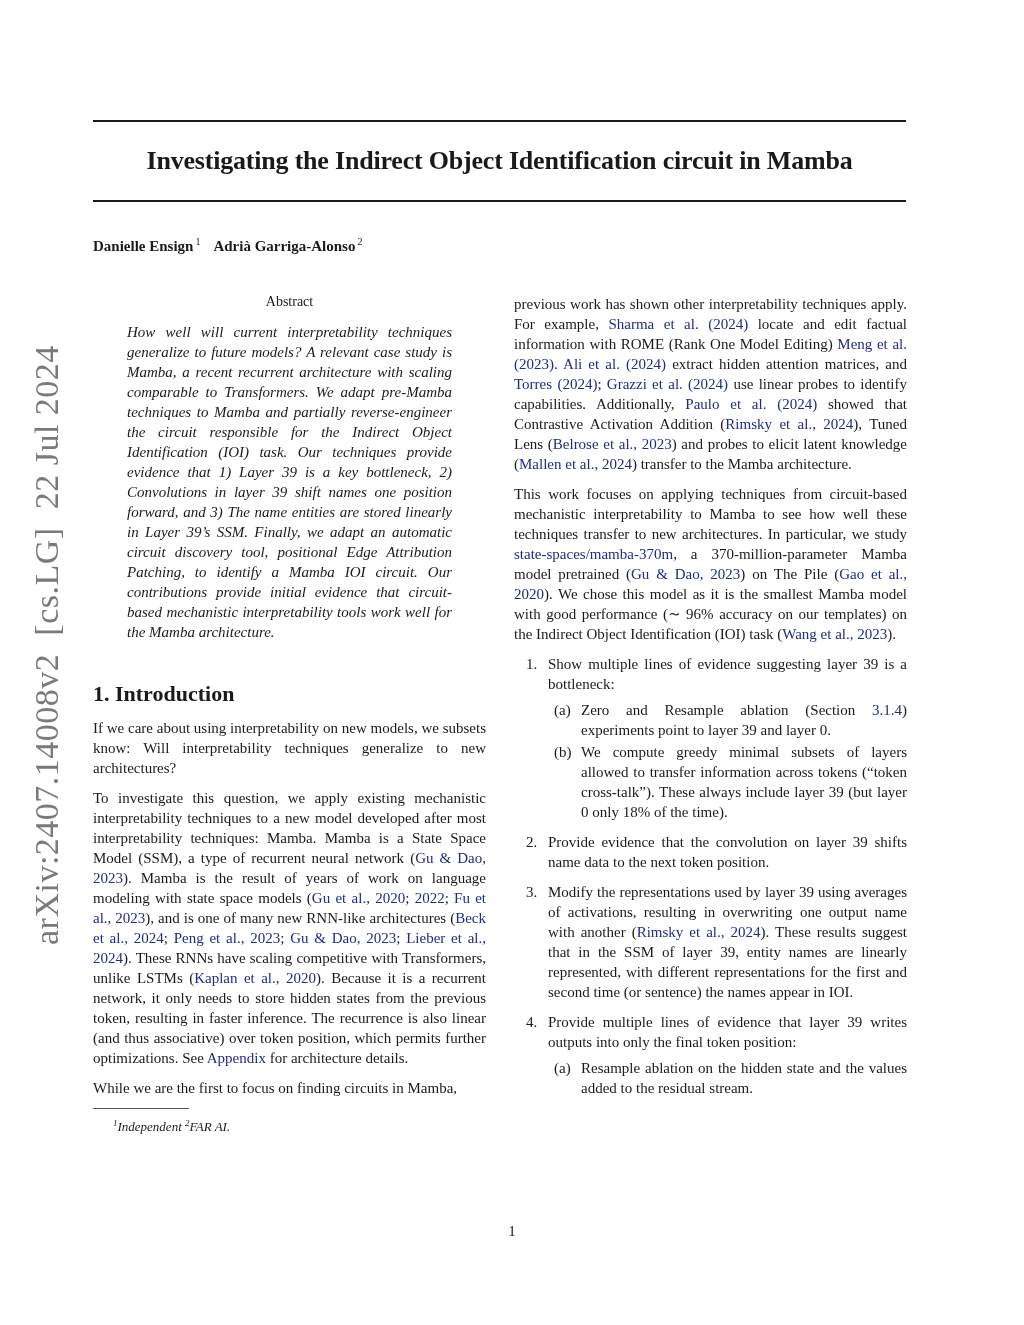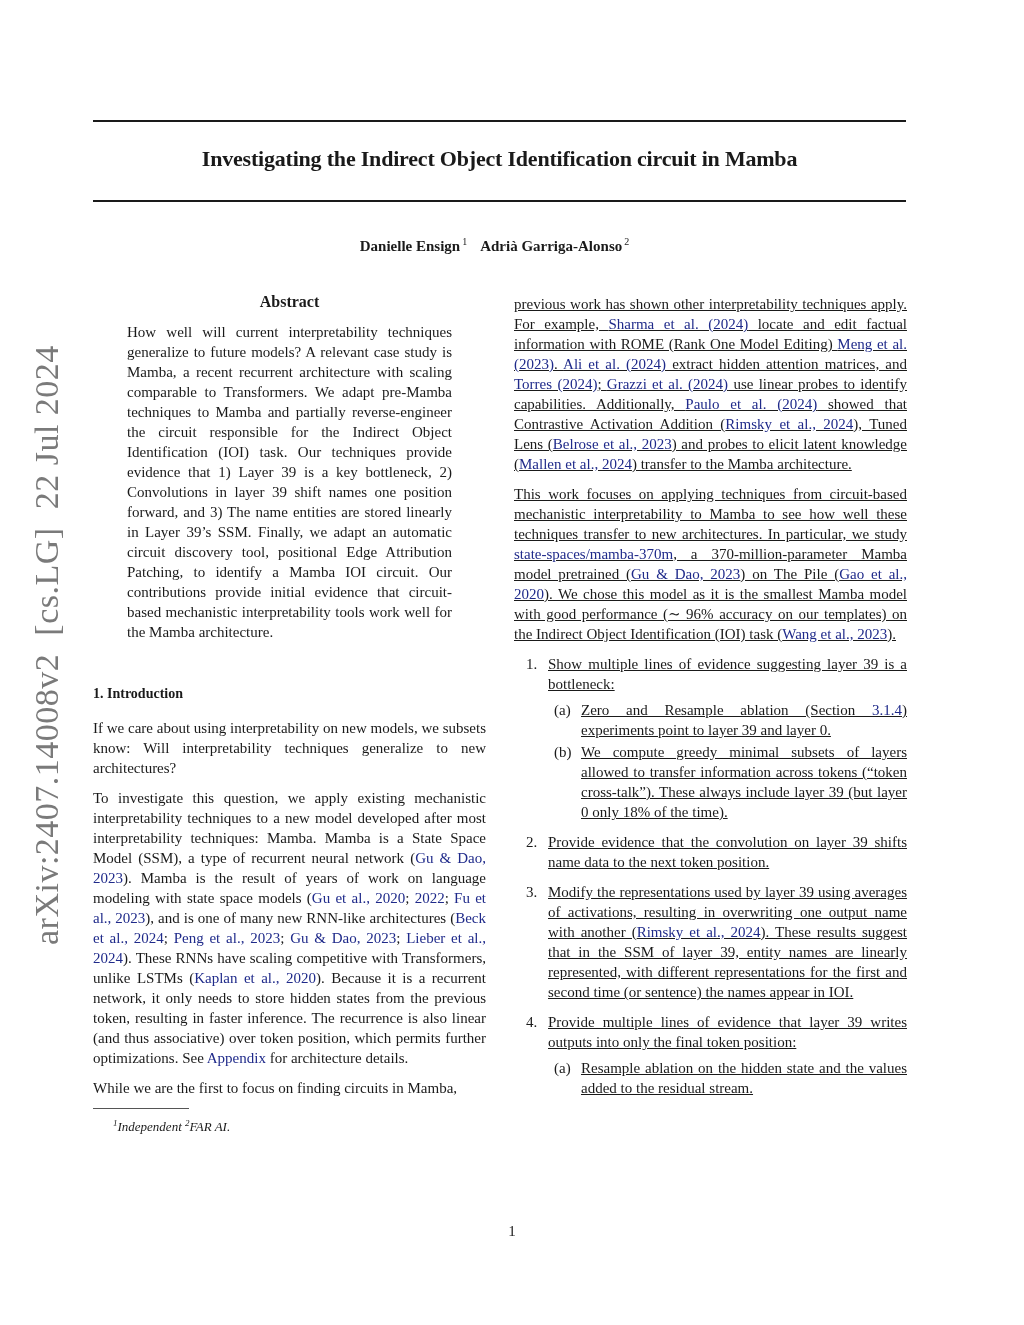--- a/index.html
+++ b/index.html
@@ -6,40 +6,40 @@
   body {
     width: 1024px; height: 1325px; position: relative; overflow: hidden;
     font-family: "Liberation Serif", "DejaVu Serif", serif;
     color: #1a1a1a;
   }
   .rule { position: absolute; left: 93px; width: 813px; height: 2px; background: #1a1a1a; }
   .rule.top { top: 120px; }
   .rule.bottom { top: 200px; }
   .title {
     position: absolute; top: 146px; left: 93px; width: 813px;
-    text-align: center; font-weight: bold; font-size: 22px; letter-spacing: -0.2px;
+    text-align: center; font-weight: bold; font-size: 26px; letter-spacing: -0.2px;
   }
   .authors {
     position: absolute; top: 236px; left: 93px; width: 813px;
-    text-align: center; font-weight: bold; font-size: 15px;
+    font-weight: bold; font-size: 15px;
   }
   .authors sup { font-weight: normal; font-size: 10px; vertical-align: 6px; margin-left: 2px; margin-right: 10px; }
   .arxiv-stamp {
     position: absolute; left: 28px; top: 945px;
     transform-origin: left top; transform: rotate(-90deg);
     font-family: "Liberation Serif", "DejaVu Serif", serif;
     font-size: 34px; color: #7a7a7a; white-space: nowrap; letter-spacing: 0.5px;
   }
   .arxiv-stamp span { margin-right: 18px; }
   .col { position: absolute; font-size: 15px; line-height: 20px; text-align: justify; hyphens: auto; }
   .col.left { left: 93px; width: 393px; top: 290px; }
-  .col.right { left: 514px; width: 393px; top: 294px; text-decoration: underline; }
-  .abstract-head { text-align: center; font-weight: bold; font-size: 16px; margin: 0 0 8px 0; line-height: 24px; }
-  .abstract-body { margin: 0 34px 0 34px; }
-  .section-head { font-weight: bold; font-size: 14px; margin: 40px 0 12px 0; line-height: 24px; }
+  .col.right { left: 514px; width: 393px; top: 294px; }
+  .abstract-head { text-align: center; font-weight: normal; font-size: 14px; margin: 0 0 8px 0; line-height: 24px; }
+  .abstract-body { margin: 0 34px 0 34px; font-style: italic; }
+  .section-head { font-weight: bold; font-size: 22px; margin: 40px 0 12px 0; line-height: 24px; }
   p { margin: 0 0 10px 0; }
   a.cite { color: #1f2a8a; text-decoration: none; }
   ol.contrib { list-style: none; margin: 6px 0 0 0; padding: 0 0 0 12px; }
   ol.contrib > li { position: relative; padding-left: 22px; margin-bottom: 10px; }
   ol.contrib > li .num { position: absolute; left: 0; top: 0; }
   ol.sub { list-style: none; margin: 6px 0 0 0; padding: 0 0 0 12px; }
   ol.sub > li { position: relative; padding-left: 21px; margin-bottom: 2px; }
   ol.sub > li .num { position: absolute; left: -6px; top: 0; }
   .footnote-rule { width: 96px; height: 1px; background: #555; margin: 4px 0 6px 0; }
   .footnote { font-size: 13px; padding-left: 20px; line-height: 16px; font-style: italic; }

